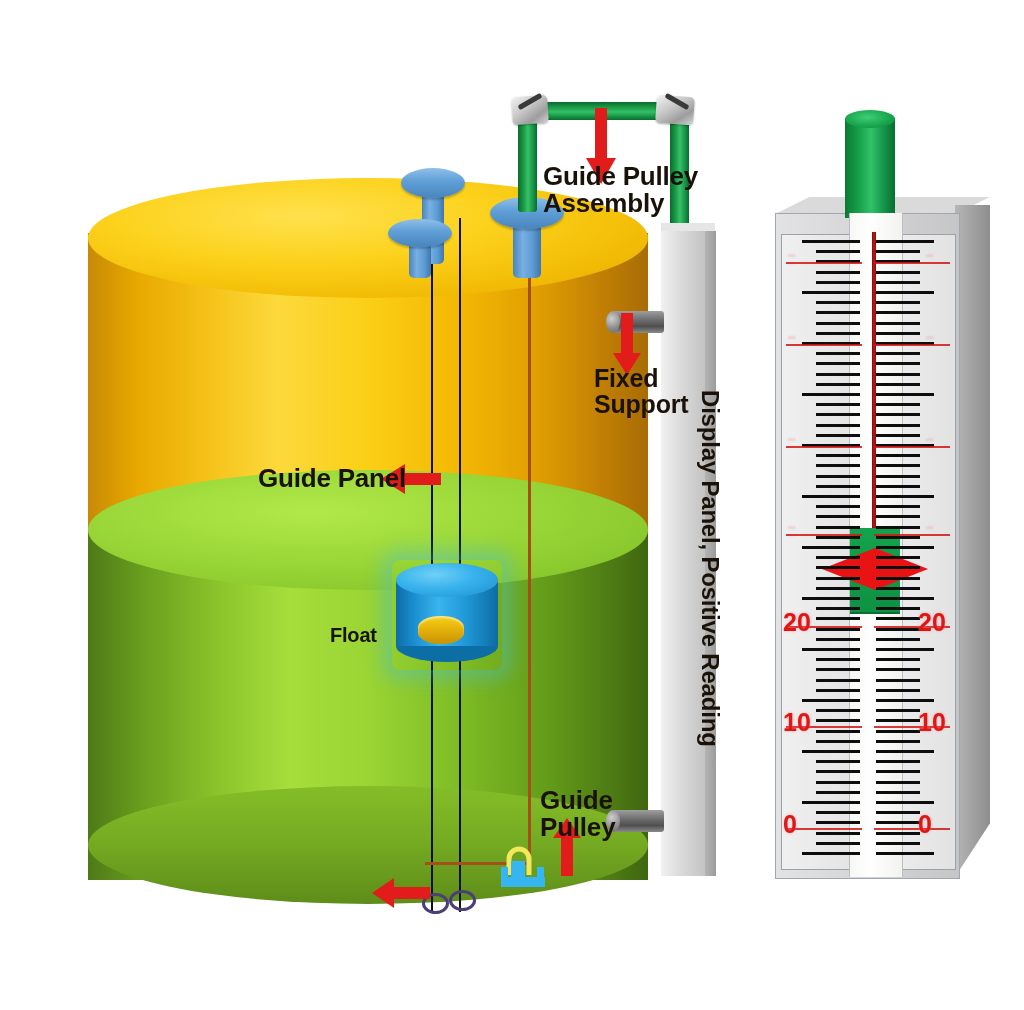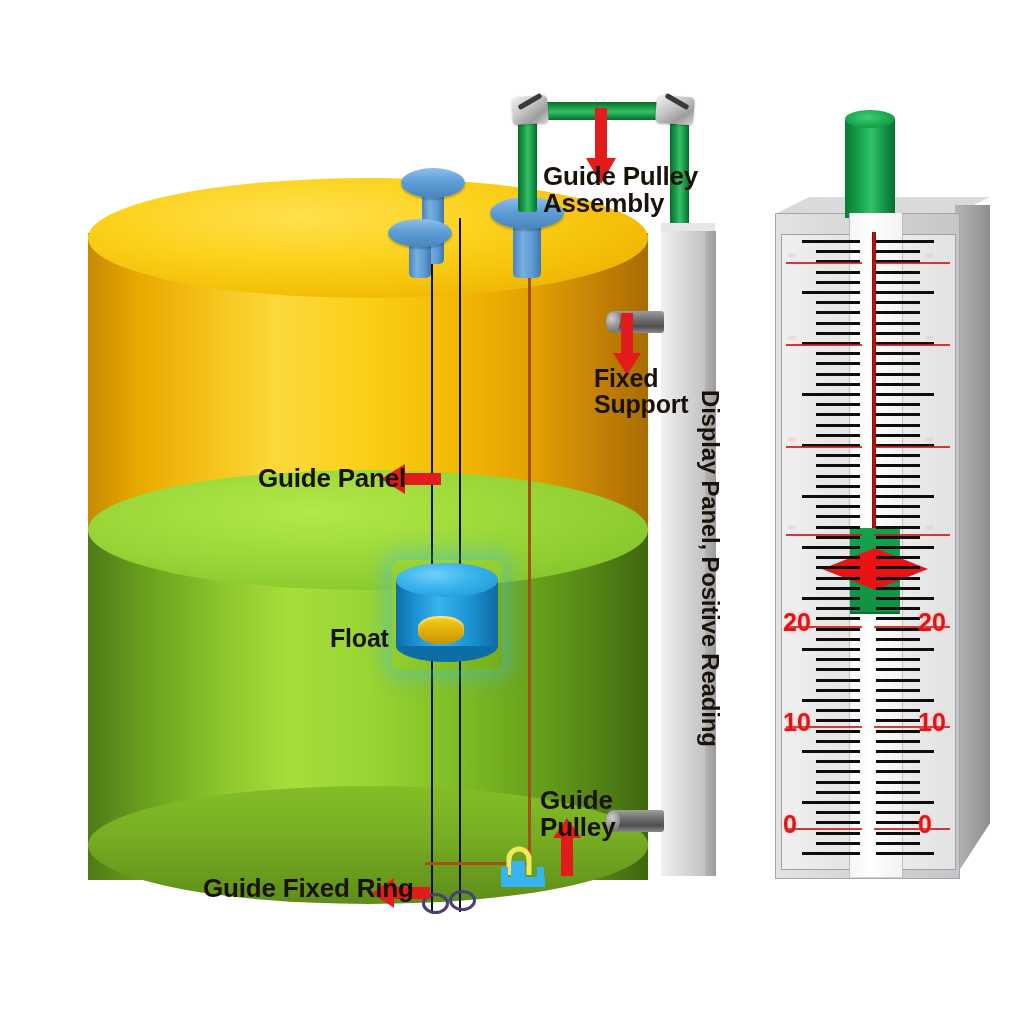--- a/index.html
+++ b/index.html
@@ -164,41 +164,40 @@
   <svg class="arrow" style="left:381px;top:464px;" width="60" height="30" viewBox="0 0 60 30">
     <polygon points="60,9 60,21 24,21 24,30 0,15 24,0 24,9" fill="#e21b1b"></polygon>
   </svg>
   <div class="lbl" style="left:258px;top:465px;font-size:26px;">Guide Panel</div>
 
   <div class="float-glow" style="left:392px;top:560px;width:110px;height:110px;"></div>
   <div class="float-bot" style="left:396px;top:630px;width:102px;height:32px;"></div>
   <div class="float-body" style="left:396px;top:580px;width:102px;height:66px;"></div>
   <div class="float-top" style="left:396px;top:563px;width:102px;height:34px;"></div>
   <div class="float-ring" style="left:418px;top:616px;width:46px;height:28px;"></div>
-  <div class="lbl" style="left:330px;top:625px;font-size:25px;">Float</div>
+  <div class="lbl" style="left:330px;top:625px;font-size:20px;">Float</div>
 
   <svg style="position:absolute;left:497px;top:845px;" width="56" height="48" viewBox="0 0 56 48">
     <path d="M12 30 L12 14 A10 10 0 0 1 32 14 L32 30" fill="none" stroke="#f2e85c" stroke-width="5"></path>
     <rect x="14" y="16" width="14" height="24" fill="#35b6f2"></rect>
     <rect x="4" y="32" width="44" height="10" fill="#35b6f2"></rect>
     <rect x="4" y="22" width="7" height="20" fill="#35b6f2"></rect>
     <rect x="40" y="22" width="7" height="20" fill="#35b6f2"></rect>
   </svg>
   <svg class="arrow" style="left:553px;top:818px;" width="28" height="58" viewBox="0 0 28 58">
     <polygon points="8,58 20,58 20,20 28,20 14,0 0,20 8,20" fill="#e21b1b"></polygon>
   </svg>
   <div class="lbl" style="left:540px;top:787px;font-size:26px;">Guide
 Pulley</div>
 
   <div class="ring" style="left:422px;top:893px;width:21px;height:15px;"></div>
   <div class="ring" style="left:449px;top:890px;width:21px;height:15px;"></div>
   <svg class="arrow" style="left:372px;top:878px;" width="58" height="30" viewBox="0 0 58 30">
     <polygon points="58,9 58,21 22,21 22,30 0,15 22,0 22,9" fill="#e21b1b"></polygon>
   </svg>
-  <div class="lbl" style="left:203px;top:875px;font-size:26px;">Guide Fixed Ring</div>
 
   <div class="gp-top" style="left:775px;top:197px;width:215px;height:17px;
               clip-path:polygon(0% 100%,16% 0%,100% 0%,84% 100%);"></div>
   <div class="gp-side" style="left:955px;top:205px;width:35px;height:672px;
               clip-path:polygon(0% 0%,100% 0%,100% 92%,0% 100%);"></div>
   <div class="gp-front" style="left:775px;top:213px;width:183px;height:664px;"></div>
 
   <div class="gtube" style="left:845px;top:118px;width:50px;height:100px;"></div>
   <div class="gtube-top" style="left:845px;top:110px;width:50px;height:18px;"></div>
 

